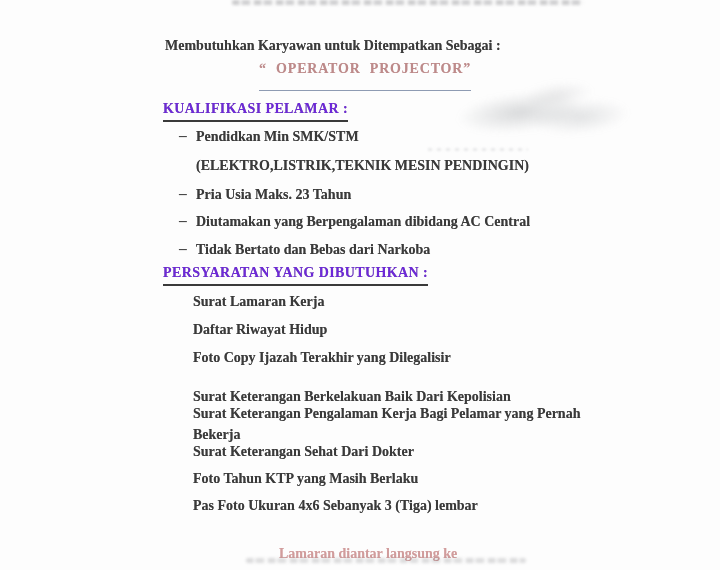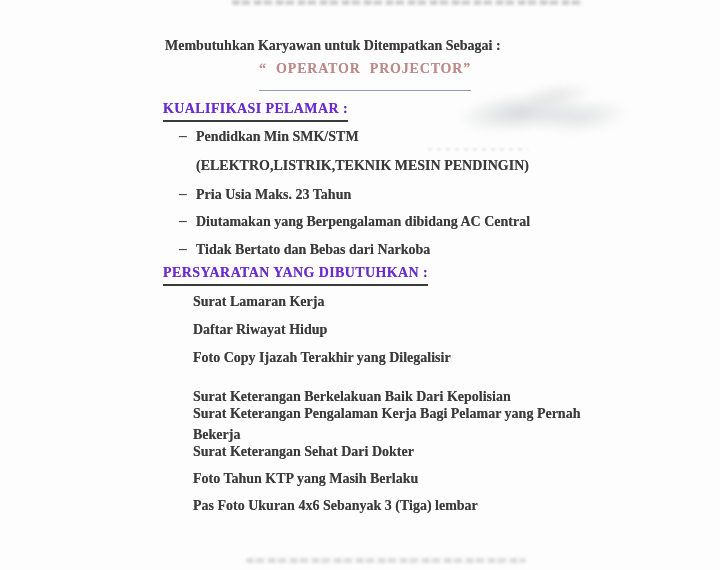--- a/index.html
+++ b/index.html
@@ -104,17 +104,18 @@
 
     <div class="txt" style="left:193px; top:291px;">Surat Lamaran Kerja</div>
     <div class="txt" style="left:193px; top:319px;">Daftar Riwayat Hidup</div>
     <div class="txt" style="left:193px; top:347px;">Foto Copy Ijazah Terakhir yang Dilegalisir</div>
     <div class="txt" style="left:193px; top:375px;margin-top:11px;">Surat Keterangan Berkelakuan Baik Dari Kepolisian</div>
     <div class="txt wrap2" style="left:193px; top:403px;">Surat Keterangan Pengalaman Kerja Bagi Pelamar yang Pernah Bekerja</div>
     <div class="txt" style="left:193px; top:441px;">Surat Keterangan Sehat Dari Dokter</div>
     <div class="txt" style="left:193px; top:468px;">Foto Tahun KTP yang Masih Berlaku</div>
     <div class="txt" style="left:193px; top:495px;">Pas Foto Ukuran 4x6 Sebanyak 3 (Tiga) lembar</div>
 
+    <div class="txt" style="left:279px; top:543px; color:#d19c9c; text-shadow:0 0 0.6px rgba(209,156,156,0.5);">Lamaran diantar langsung ke</div>
 
     <div class="cutoff" style="left:246px; top:558px; width:280px; opacity:0.38;"></div>
 
   </div>
 </div>
 
 </body></html>

